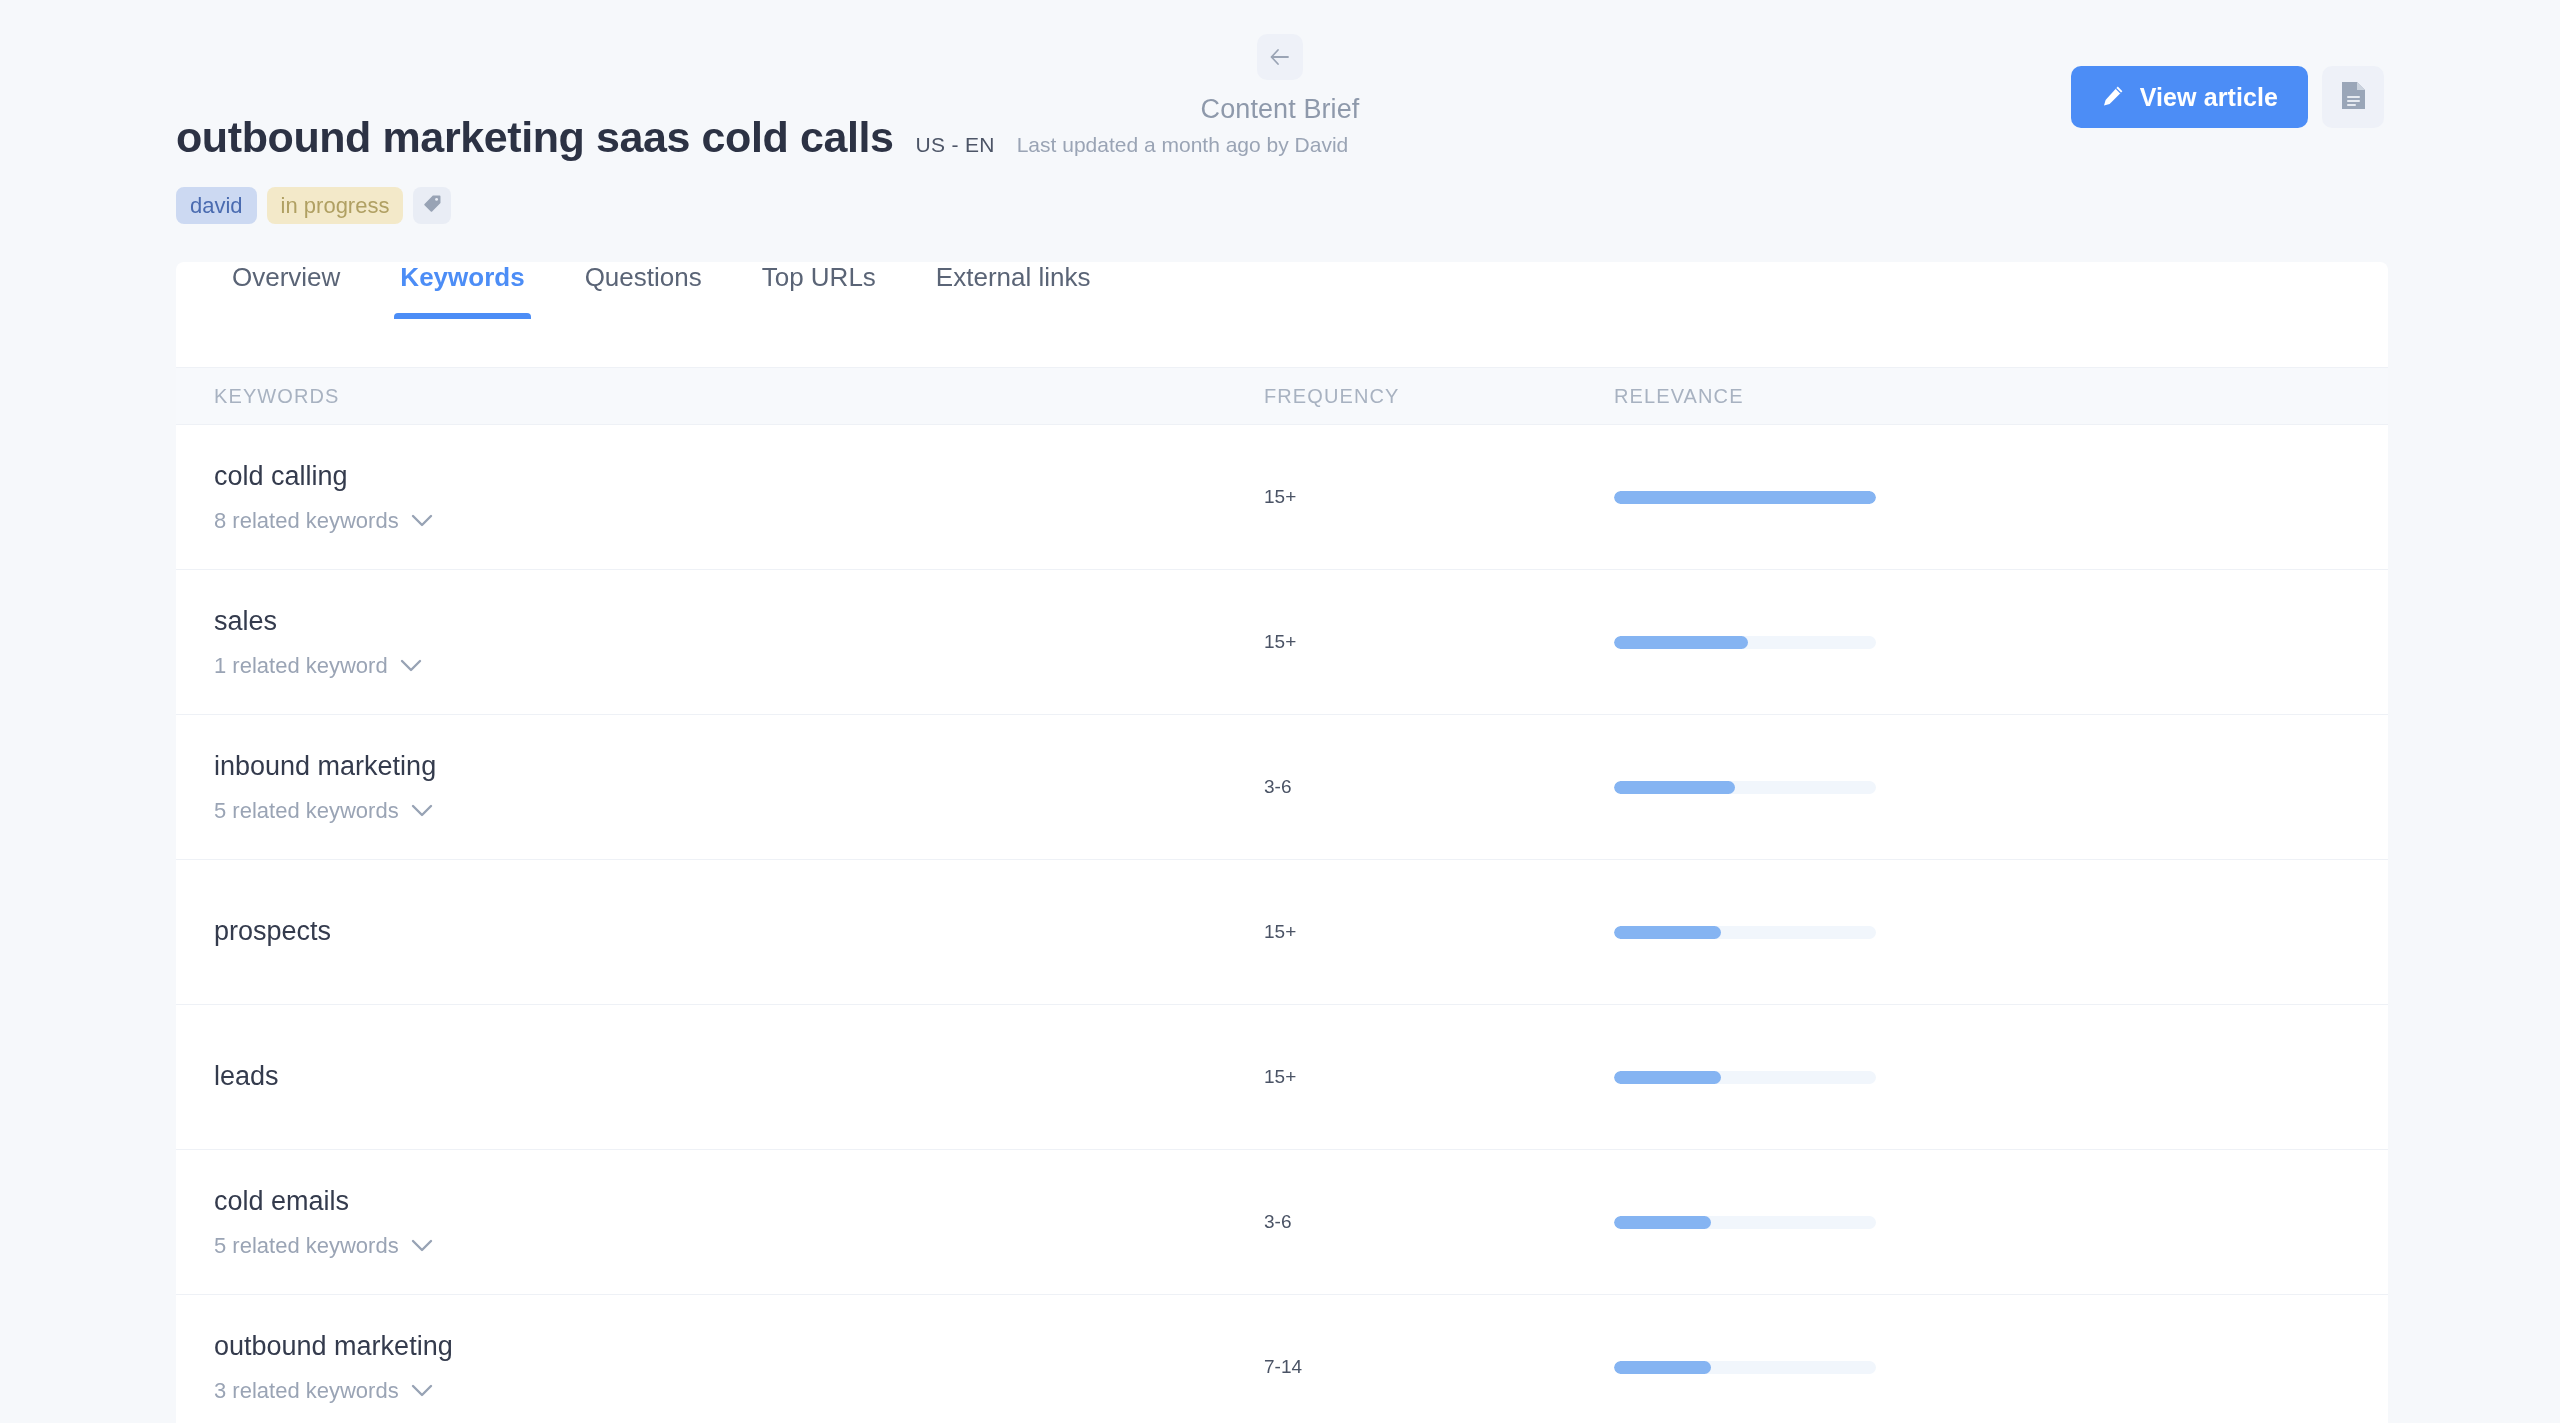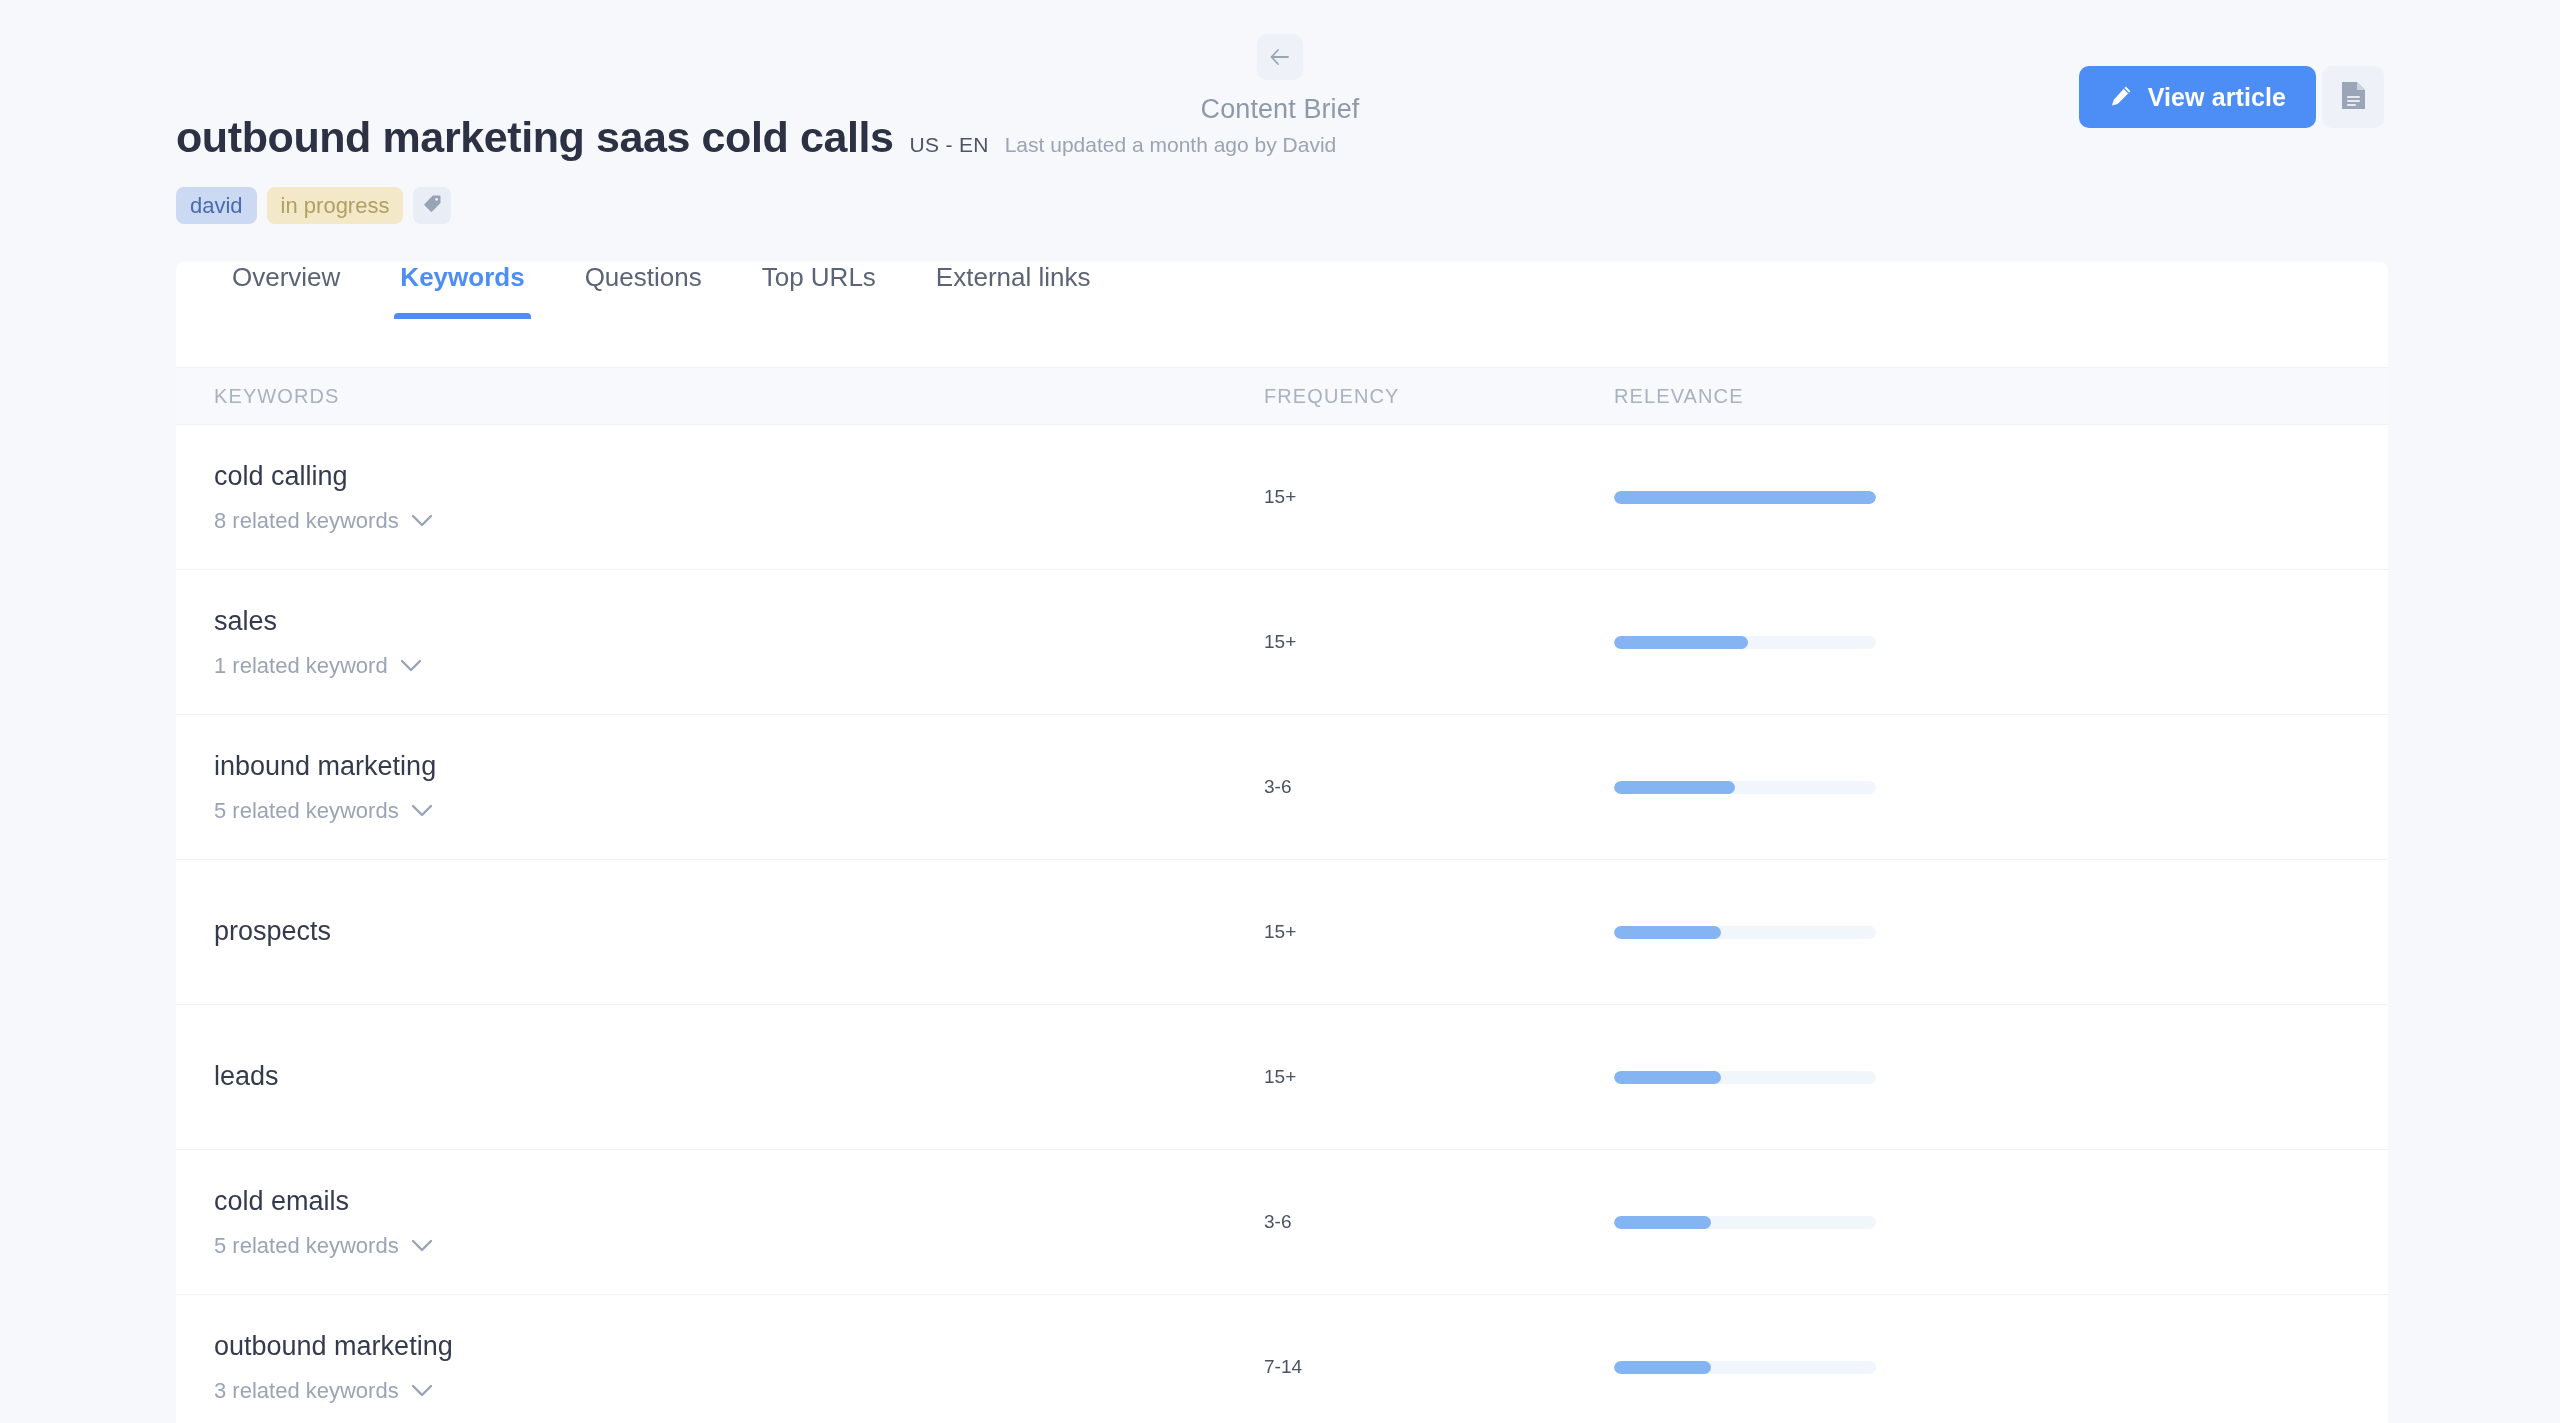--- a/index.html
+++ b/index.html
@@ -50,21 +50,21 @@
   .breadcrumb-label {
     font-size: 27px;
     color: #8e99ab;
     font-weight: 400;
     letter-spacing: .1px;
   }
 
   .title-row {
     display: flex;
     align-items: baseline;
-    gap: 16px;
+    gap: 22px;
     margin-top: 22px;
   }
 
   .doc-title {
     font-size: 43px;
     font-weight: 700;
     color: #2c3244;
     letter-spacing: -0.4px;
     line-height: 1.1;
   }
@@ -115,21 +115,21 @@
     cursor: pointer;
   }
 
   
   .header-actions {
     position: absolute;
     top: 66px;
     right: 176px;
     display: flex;
     align-items: center;
-    gap: 6px;
+    gap: 14px;
   }
 
   .btn-primary {
     height: 62px;
     background: #4c8df6;
     border-radius: 10px;
     display: flex;
     align-items: center;
     gap: 15px;
     padding: 0 30px;

